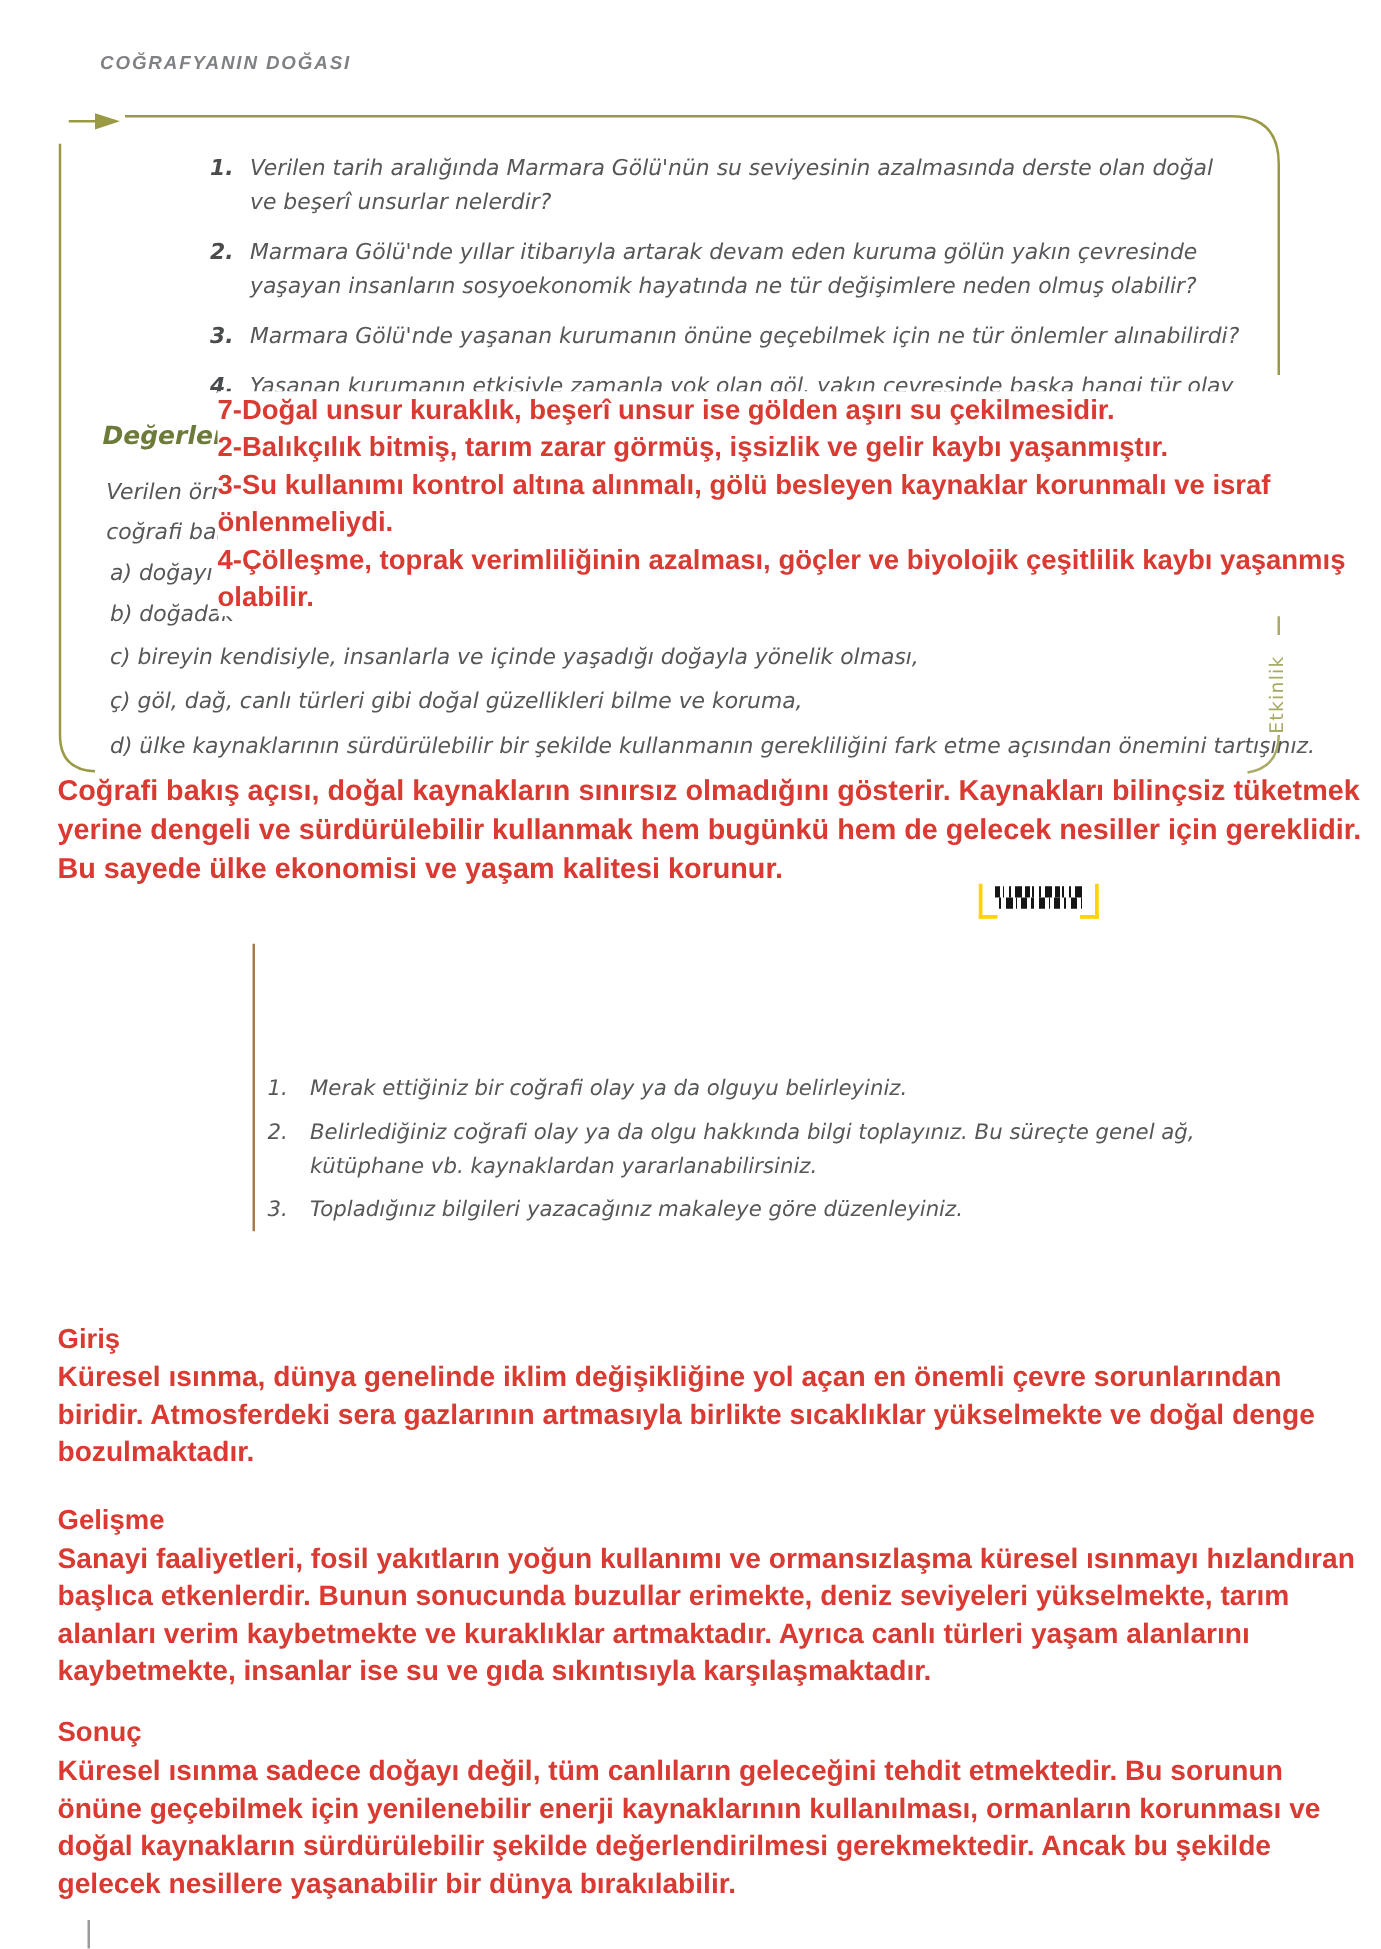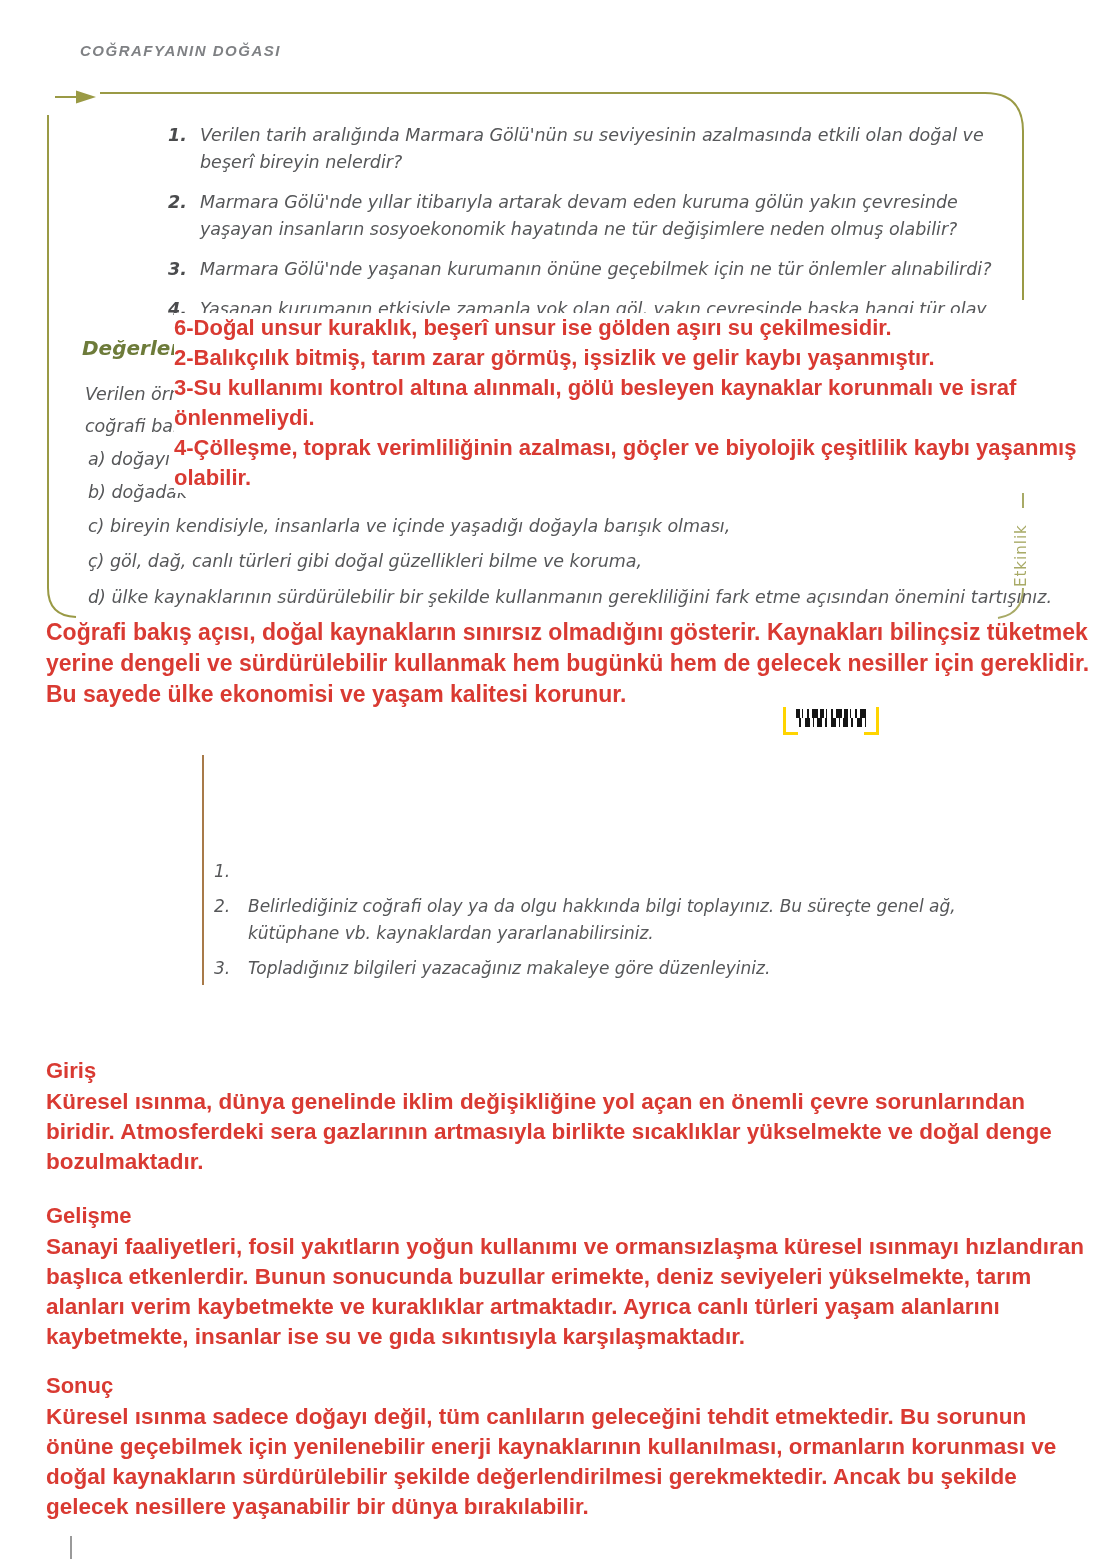--- a/index.html
+++ b/index.html
@@ -79,65 +79,66 @@
       <line x1="1023" y1="462" x2="1023" y2="508"></line>
       <path d="M1023,588 Q1023,614 998,618"></path>
     </g>
   </svg>
 
   <div class="abs etk" style="left:1012px; top:515px; height:72px;">Etkinlik</div>
 
   <div class="abs q-list" style="left:168px; top:122px; width:828px;">
     <div class="q-item">
       <span class="q-num">1.</span>
-      <span class="q-text">Verilen tarih aralığında Marmara Gölü'nün su seviyesinin azalmasında etkili olan doğal ve beşerî bireyin nelerdir?</span>
+      <span class="q-text">Verilen tarih aralığında Marmara Gölü'nün su seviyesinin azalmasında derste olan doğal ve beşerî unsurlar nelerdir?</span>
     </div>
     <div class="q-item">
       <span class="q-num">2.</span>
       <span class="q-text">Marmara Gölü'nde yıllar itibarıyla artarak devam eden kuruma gölün yakın çevresinde yaşayan insanların sosyoekonomik hayatında ne tür değişimlere neden olmuş olabilir?</span>
     </div>
     <div class="q-item">
       <span class="q-num">3.</span>
       <span class="q-text">Marmara Gölü'nde yaşanan kurumanın önüne geçebilmek için ne tür önlemler alınabilirdi?</span>
     </div>
     <div class="q-item">
       <span class="q-num">4.</span>
       <span class="q-text">Yaşanan kurumanın etkisiyle zamanla yok olan göl, yakın çevresinde başka hangi tür olay ya da olguların yaşanmasına neden olmuş olabilir?</span>
     </div>
   </div>
 
   <div class="abs deg-title" style="left:82px; top:336px;">Değerler</div>
   <div class="abs gray-it" style="left:85px; top:381px;">Verilen örn</div>
   <div class="abs gray-it" style="left:85px; top:413px;">coğrafi bak</div>
   <div class="abs gray-it" style="left:88px; top:446px;">a) doğayı k</div>
   <div class="abs gray-it" style="left:88px; top:479px;">b) doğadak</div>
-  <div class="abs gray-it" style="left:88px; top:513px;">c) bireyin kendisiyle, insanlarla ve içinde yaşadığı doğayla barışık olması,</div>
+  <div class="abs gray-it" style="left:88px; top:513px;">c) bireyin kendisiyle, insanlarla ve içinde yaşadığı doğayla yönelik olması,</div>
   <div class="abs gray-it" style="left:88px; top:548px;">ç) göl, dağ, canlı türleri gibi doğal güzellikleri bilme ve koruma,</div>
   <div class="abs gray-it" style="left:88px; top:584px;">d) ülke kaynaklarının sürdürülebilir bir şekilde kullanmanın gerekliliğini fark etme açısından önemini tartışınız.</div>
 
   <div class="abs red answers" style="left:174px; top:313px; width:930px; background:#ffffff;">
-    <div>6-Doğal unsur kuraklık, beşerî unsur ise gölden aşırı su çekilmesidir.</div>
+    <div>7-Doğal unsur kuraklık, beşerî unsur ise gölden aşırı su çekilmesidir.</div>
     <div>2-Balıkçılık bitmiş, tarım zarar görmüş, işsizlik ve gelir kaybı yaşanmıştır.</div>
     <div>3-Su kullanımı kontrol altına alınmalı, gölü besleyen kaynaklar korunmalı ve israf önlenmeliydi.</div>
     <div>4-Çölleşme, toprak verimliliğinin azalması, göçler ve biyolojik çeşitlilik kaybı yaşanmış olabilir.</div>
   </div>
 
   <div class="abs red ans-par" style="left:46px; top:617px; width:1052px;">Coğrafi bakış açısı, doğal kaynakların sınırsız olmadığını gösterir. Kaynakları bilinçsiz tüketmek yerine dengeli ve sürdürülebilir kullanmak hem bugünkü hem de gelecek nesiller için gereklidir. Bu sayede ülke ekonomisi ve yaşam kalitesi korunur.</div>
 
   <div class="abs barcode-wrap" style="left:783px; top:702px;">
     <div class="bracket left"></div>
     <div class="bracket right"></div>
     <div class="bars"></div>
     <div class="bars2"></div>
   </div>
 
   <div class="abs gelecek-divider" style="left:202px; top:755px; height:230px;"></div>
   <div class="abs g-list" style="left:214px; top:858px; width:800px;">
     <div class="g-item">
       <span class="g-num">1.</span>
+      <span class="g-text">Merak ettiğiniz bir coğrafi olay ya da olguyu belirleyiniz.</span>
     </div>
     <div class="g-item">
       <span class="g-num">2.</span>
       <span class="g-text">Belirlediğiniz coğrafi olay ya da olgu hakkında bilgi toplayınız. Bu süreçte genel ağ, kütüphane vb. kaynaklardan yararlanabilirsiniz.</span>
     </div>
     <div class="g-item">
       <span class="g-num">3.</span>
       <span class="g-text">Topladığınız bilgileri yazacağınız makaleye göre düzenleyiniz.</span>
     </div>
   </div>

